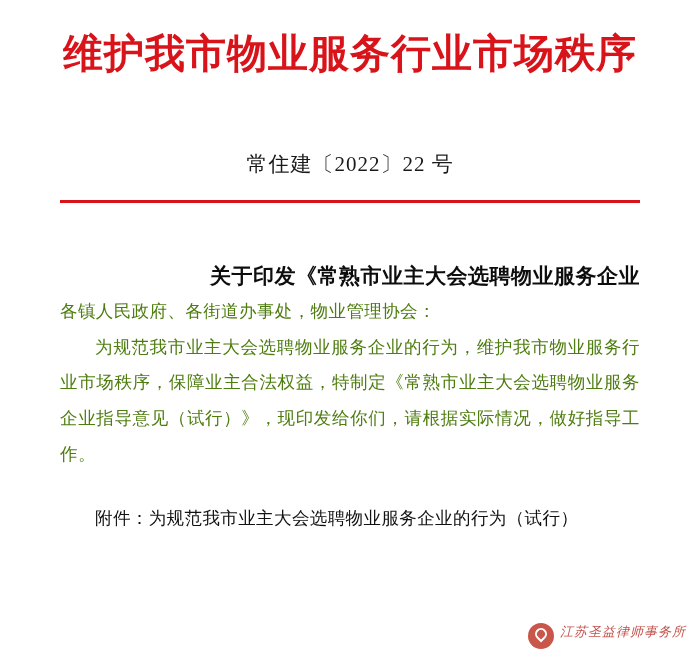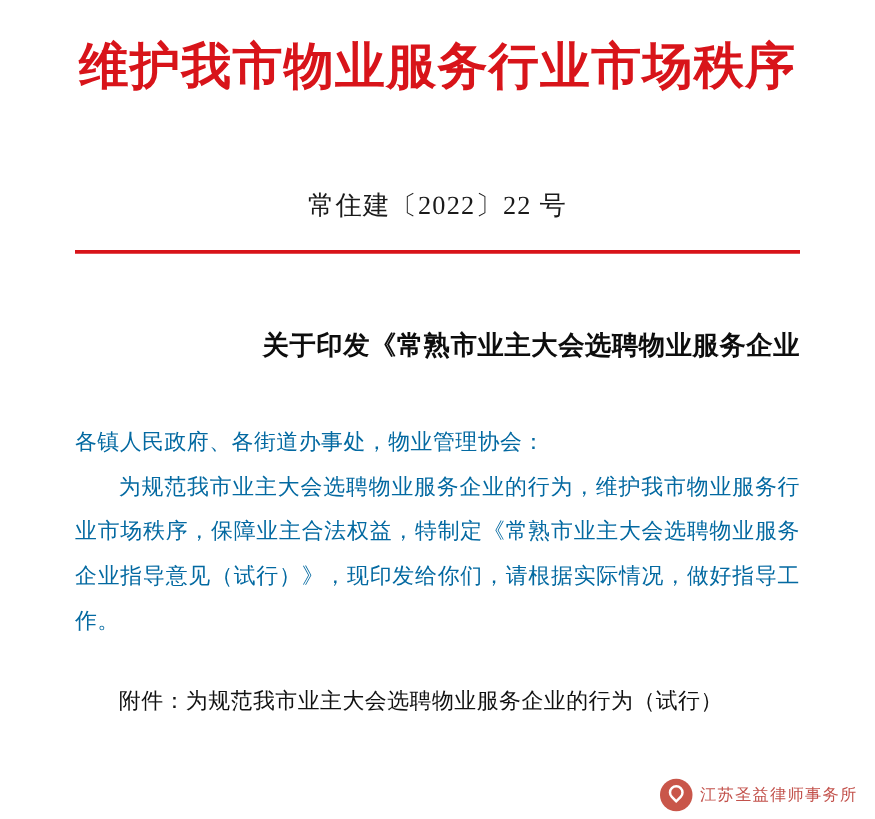--- a/index.html
+++ b/index.html
@@ -53,24 +53,23 @@
     font-size: 21px;
     line-height: 1.65;
     margin-top: 56px;
     color: #0d0d0d;
     letter-spacing: 0.5px;
   }
   .doc-title .line2 {
     display: block;
   }
   .body-block {
-    margin-top: 42px;
     font-size: 17.5px;
     line-height: 2.05;
-    color: #0369a1;
+    color: #4d7c0f;
     letter-spacing: 0.4px;
     text-align: justify;
   }
   .body-block p {
     margin: 0;
   }
   .indent2 {
     text-indent: 2em;
   }
   .attachment {
@@ -80,24 +79,24 @@
     line-height: 2.05;
     color: #111111;
     letter-spacing: 0.4px;
   }
   
   .watermark {
     position: absolute;
     right: 14px;
     bottom: 6px;
     display: flex;
-    align-items: center;
     gap: 6px;
     opacity: 0.85;
     pointer-events: none;
+    font-style: italic;
   }
   .watermark-logo {
     width: 26px;
     height: 26px;
     border-radius: 50%;
     background: #c0392b;
     position: relative;
     flex: none;
   }
   .watermark-logo::before {

